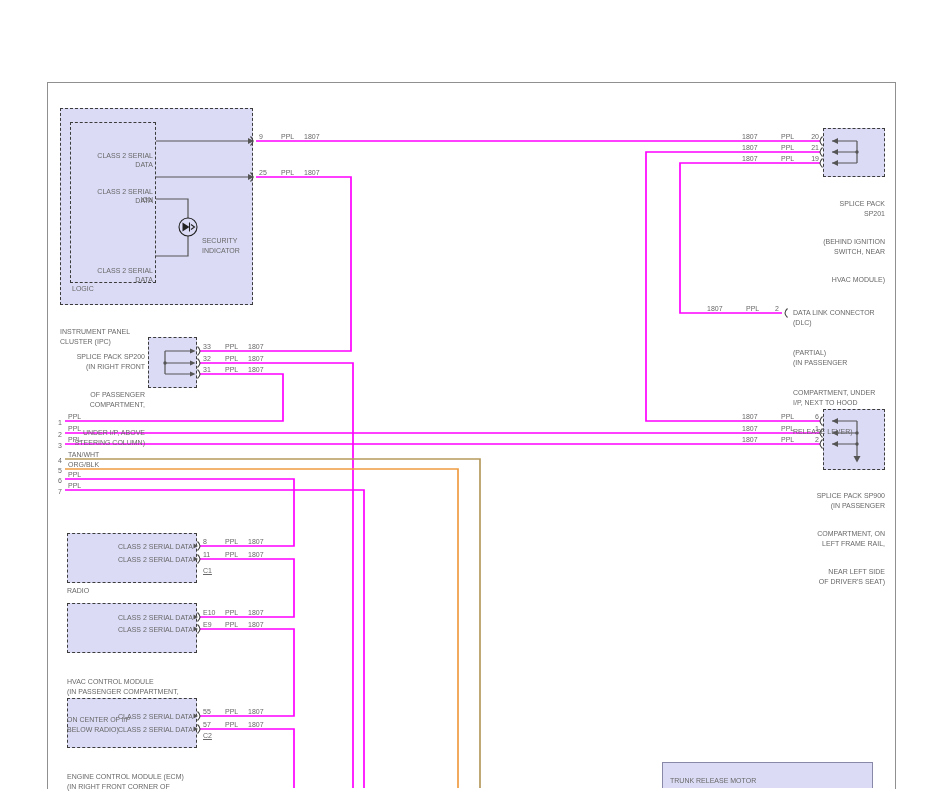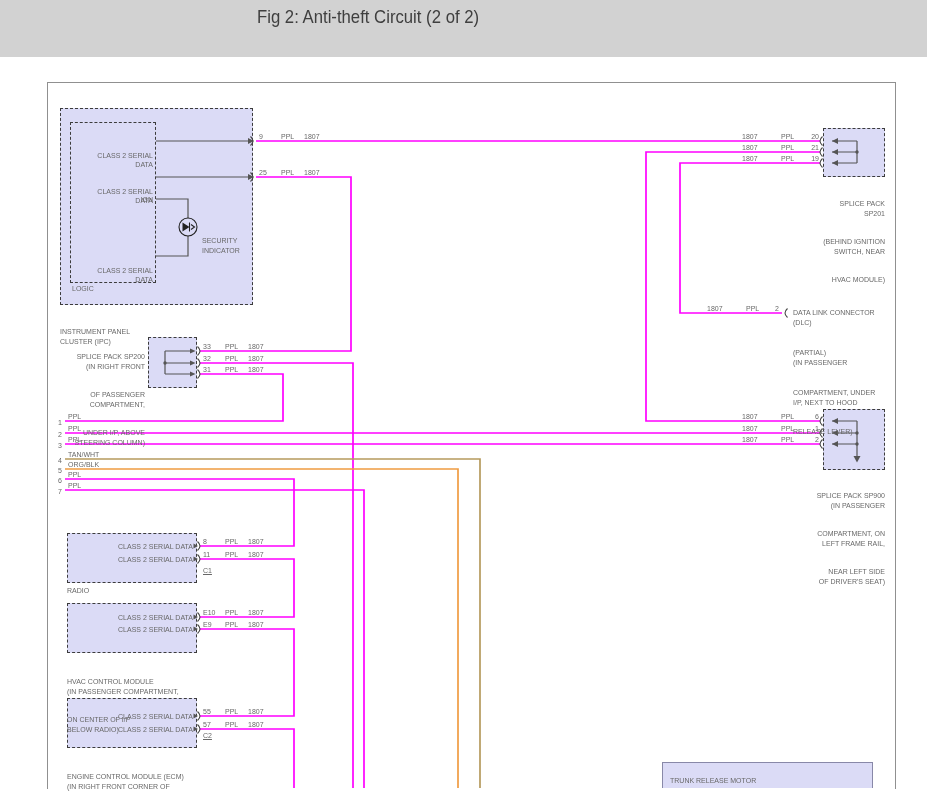--- a/index.html
+++ b/index.html
@@ -33,23 +33,20 @@
   .gl{stroke:var(--line);fill:none;stroke-width:1.2px;}
   .ar{fill:var(--line);stroke:none;}
   .cg{stroke:#444;fill:none;stroke-width:1.1px;}
   .dk{stroke:#222;fill:none;stroke-width:1.1px;}
 </style>
 </head>
 <body>
 
 <div class="page">
 
-  <div class="header">
-    <div class="title">Fig 2: Anti-theft Circuit (2 of 2)</div>
-  </div>
 
   <div class="mainbox"></div>
 
   <div class="box" style="left:60px;top:108px;width:193px;height:197px;"></div>
   <div class="box" style="left:70px;top:122px;width:86px;height:161px;"></div>
   <div class="box" style="left:148px;top:337px;width:49px;height:51px;"></div>
   <div class="box" style="left:823px;top:128px;width:62px;height:49px;"></div>
   <div class="box" style="left:823px;top:409px;width:62px;height:61px;"></div>
   <div class="box" style="left:67px;top:533px;width:130px;height:50px;"></div>
   <div class="box" style="left:67px;top:603px;width:130px;height:50px;"></div>

